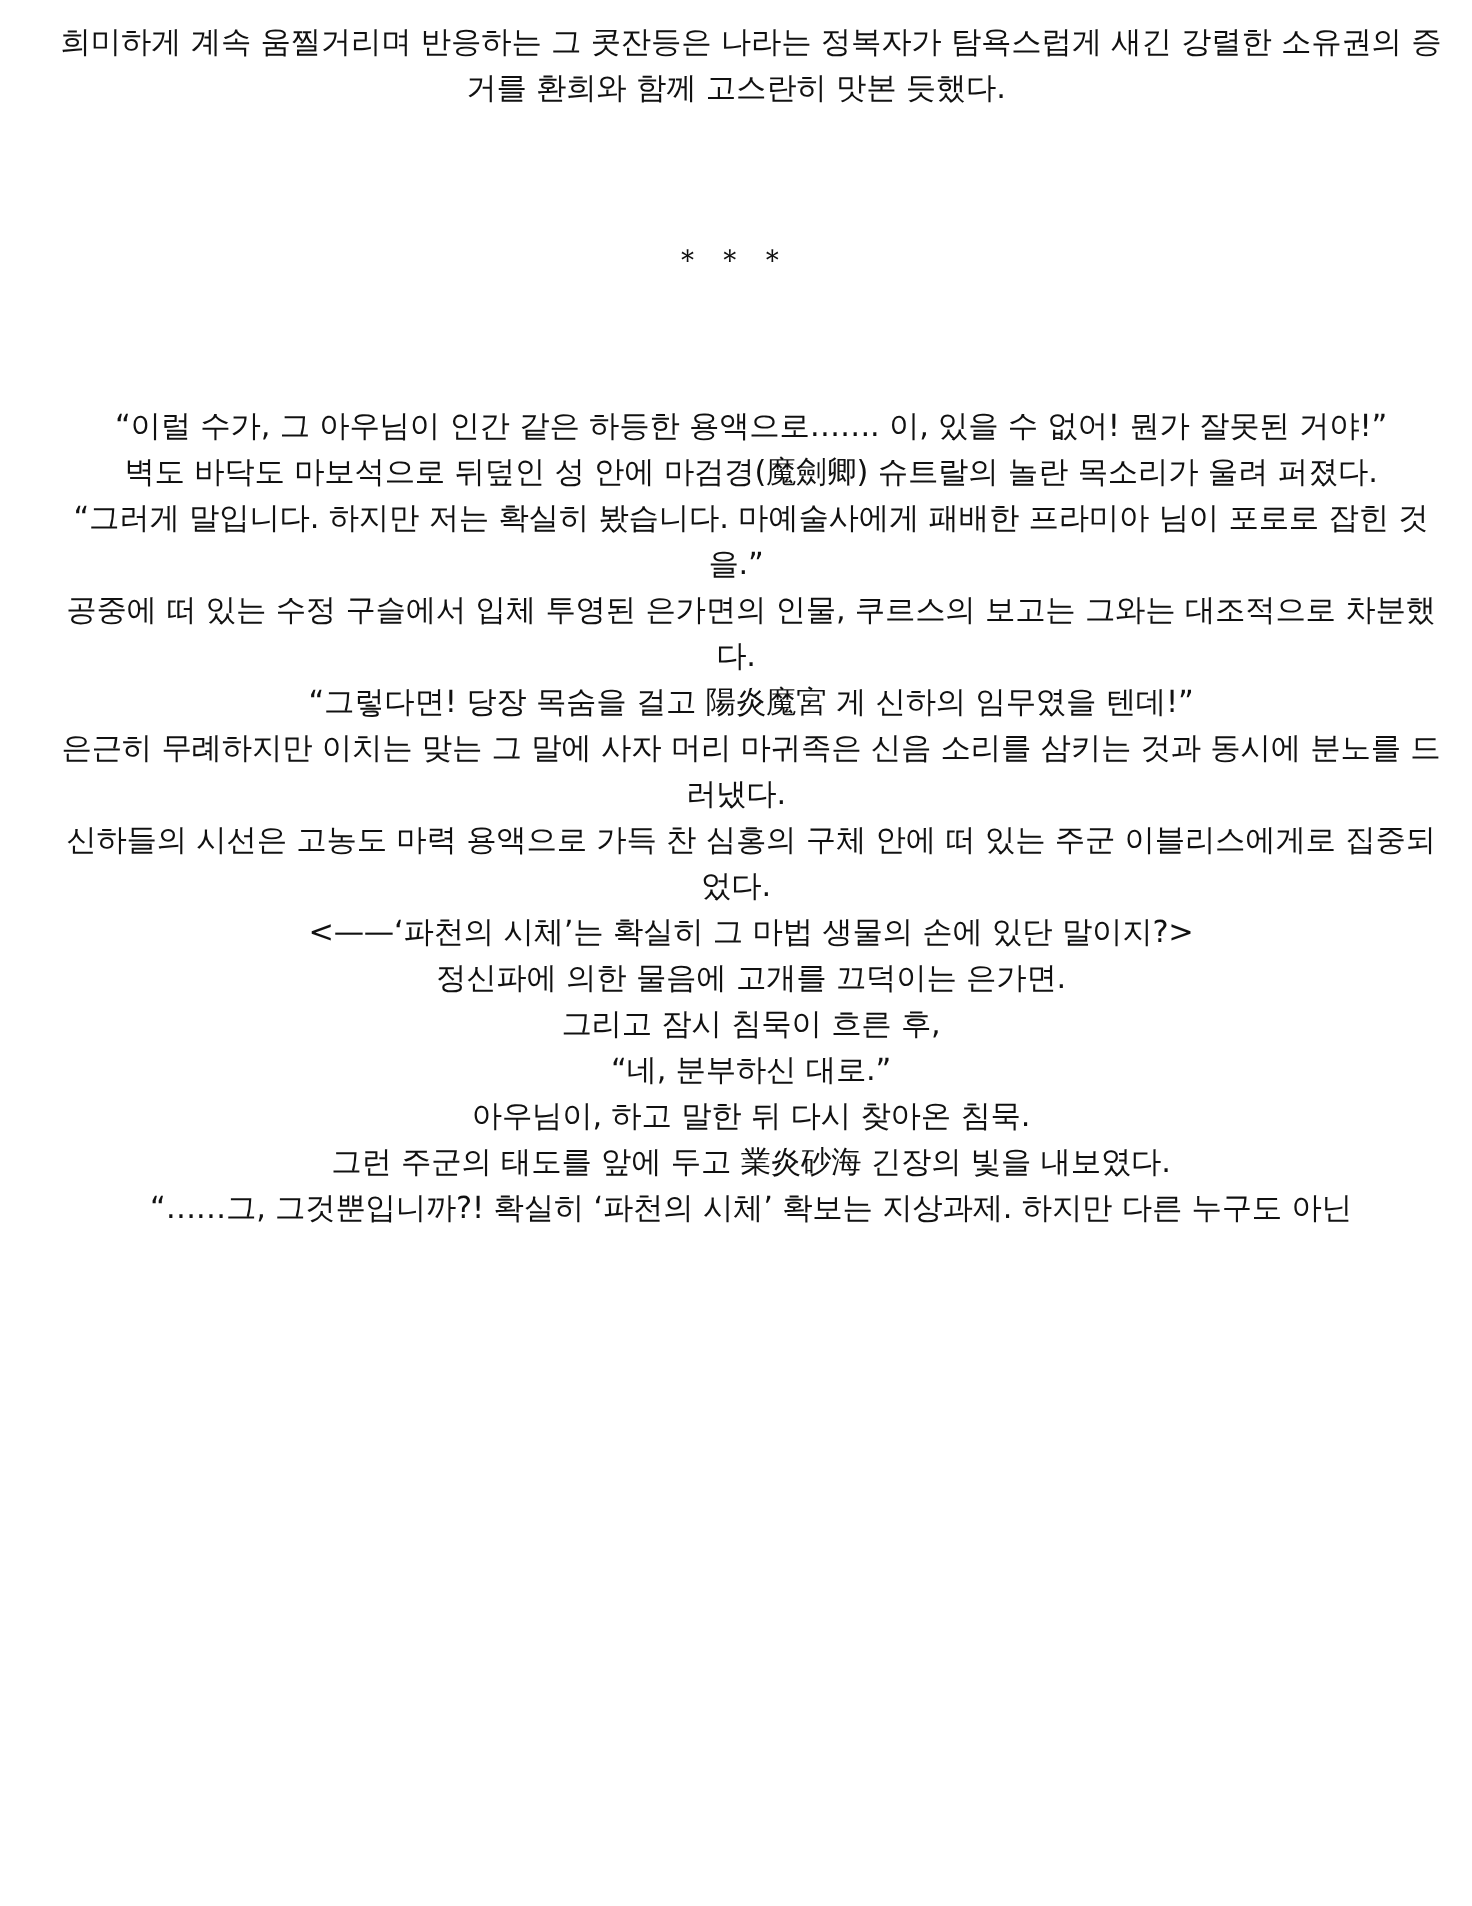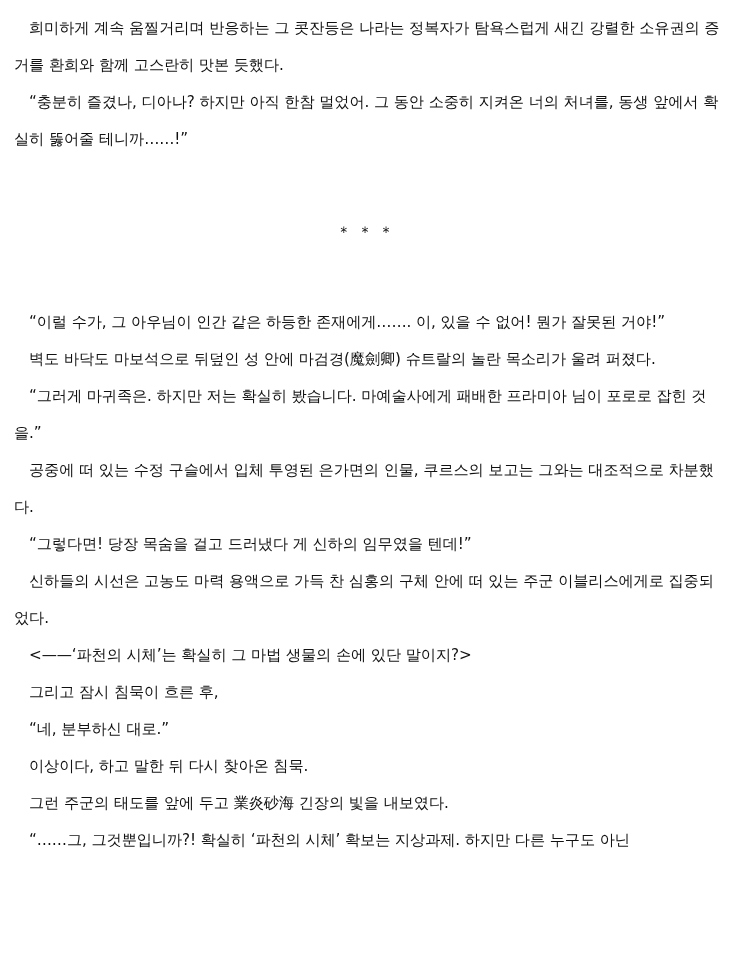--- a/index.html
+++ b/index.html
@@ -16,22 +16,22 @@
   }
   .page {
     width: 736px;
     height: 953px;
     box-sizing: border-box;
     padding: 10px 14px 0 14px;
   }
   p.para {
     margin: 0;
     font-size: 15.2px;
-    line-height: 37px;
-    text-align: left;
+    line-height: 23px;
+    text-align: center;
     letter-spacing: -0.1px;
     word-break: break-all;
   }
   p.indent {
     text-indent: 15px;
   }
   .divider {
     margin: 0;
     text-align: center;
     font-size: 15.2px;
@@ -40,30 +40,31 @@
   }
   .gap-med { height: 58px; }
   .gap-large { height: 62px; }
 </style>
 </head>
 <body>
 
 <div class="page">
   <div id="content">
       <p class="para indent">희미하게 계속 움찔거리며 반응하는 그 콧잔등은 나라는 정복자가 탐욕스럽게 새긴 강렬한 소유권의 증거를 환희와 함께 고스란히 맛본 듯했다.</p>
-      <p class="para indent">“충분히 즐겼나, 디아나? 하지만 아직 한참 멀었어. 그 동안 소중히 지켜온 너의 처녀를, 동생 앞에서 확실히 뚫어줄 테니까……!”</p>
       <div class="gap-large"></div>
       <div class="divider">＊＊＊</div>
       <div class="gap-med"></div>
-      <p class="para indent">“이럴 수가, 그 아우님이 인간 같은 하등한 존재에게……. 이, 있을 수 없어! 뭔가 잘못된 거야!”</p>
+      <p class="para indent">“이럴 수가, 그 아우님이 인간 같은 하등한 용액으로……. 이, 있을 수 없어! 뭔가 잘못된 거야!”</p>
       <p class="para indent">벽도 바닥도 마보석으로 뒤덮인 성 안에 마검경(魔劍卿) 슈트랄의 놀란 목소리가 울려 퍼졌다.</p>
-      <p class="para indent">“그러게 마귀족은. 하지만 저는 확실히 봤습니다. 마예술사에게 패배한 프라미아 님이 포로로 잡힌 것을.”</p>
+      <p class="para indent">“그러게 말입니다. 하지만 저는 확실히 봤습니다. 마예술사에게 패배한 프라미아 님이 포로로 잡힌 것을.”</p>
       <p class="para indent">공중에 떠 있는 수정 구슬에서 입체 투영된 은가면의 인물, 쿠르스의 보고는 그와는 대조적으로 차분했다.</p>
-      <p class="para indent">“그렇다면! 당장 목숨을 걸고 드러냈다 게 신하의 임무였을 텐데!”</p>
+      <p class="para indent">“그렇다면! 당장 목숨을 걸고 陽炎魔宮 게 신하의 임무였을 텐데!”</p>
+      <p class="para indent">은근히 무례하지만 이치는 맞는 그 말에 사자 머리 마귀족은 신음 소리를 삼키는 것과 동시에 분노를 드러냈다.</p>
       <p class="para indent">신하들의 시선은 고농도 마력 용액으로 가득 찬 심홍의 구체 안에 떠 있는 주군 이블리스에게로 집중되었다.</p>
       <p class="para indent">&lt;——‘파천의 시체’는 확실히 그 마법 생물의 손에 있단 말이지?&gt;</p>
+      <p class="para indent">정신파에 의한 물음에 고개를 끄덕이는 은가면.</p>
       <p class="para indent">그리고 잠시 침묵이 흐른 후,</p>
       <p class="para indent">“네, 분부하신 대로.”</p>
-      <p class="para indent">이상이다, 하고 말한 뒤 다시 찾아온 침묵.</p>
+      <p class="para indent">아우님이, 하고 말한 뒤 다시 찾아온 침묵.</p>
       <p class="para indent">그런 주군의 태도를 앞에 두고 業炎砂海 긴장의 빛을 내보였다.</p>
       <p class="para indent">“……그, 그것뿐입니까?! 확실히 ‘파천의 시체’ 확보는 지상과제. 하지만 다른 누구도 아닌</p>
     </div>
 </div>
 
 </body></html>

